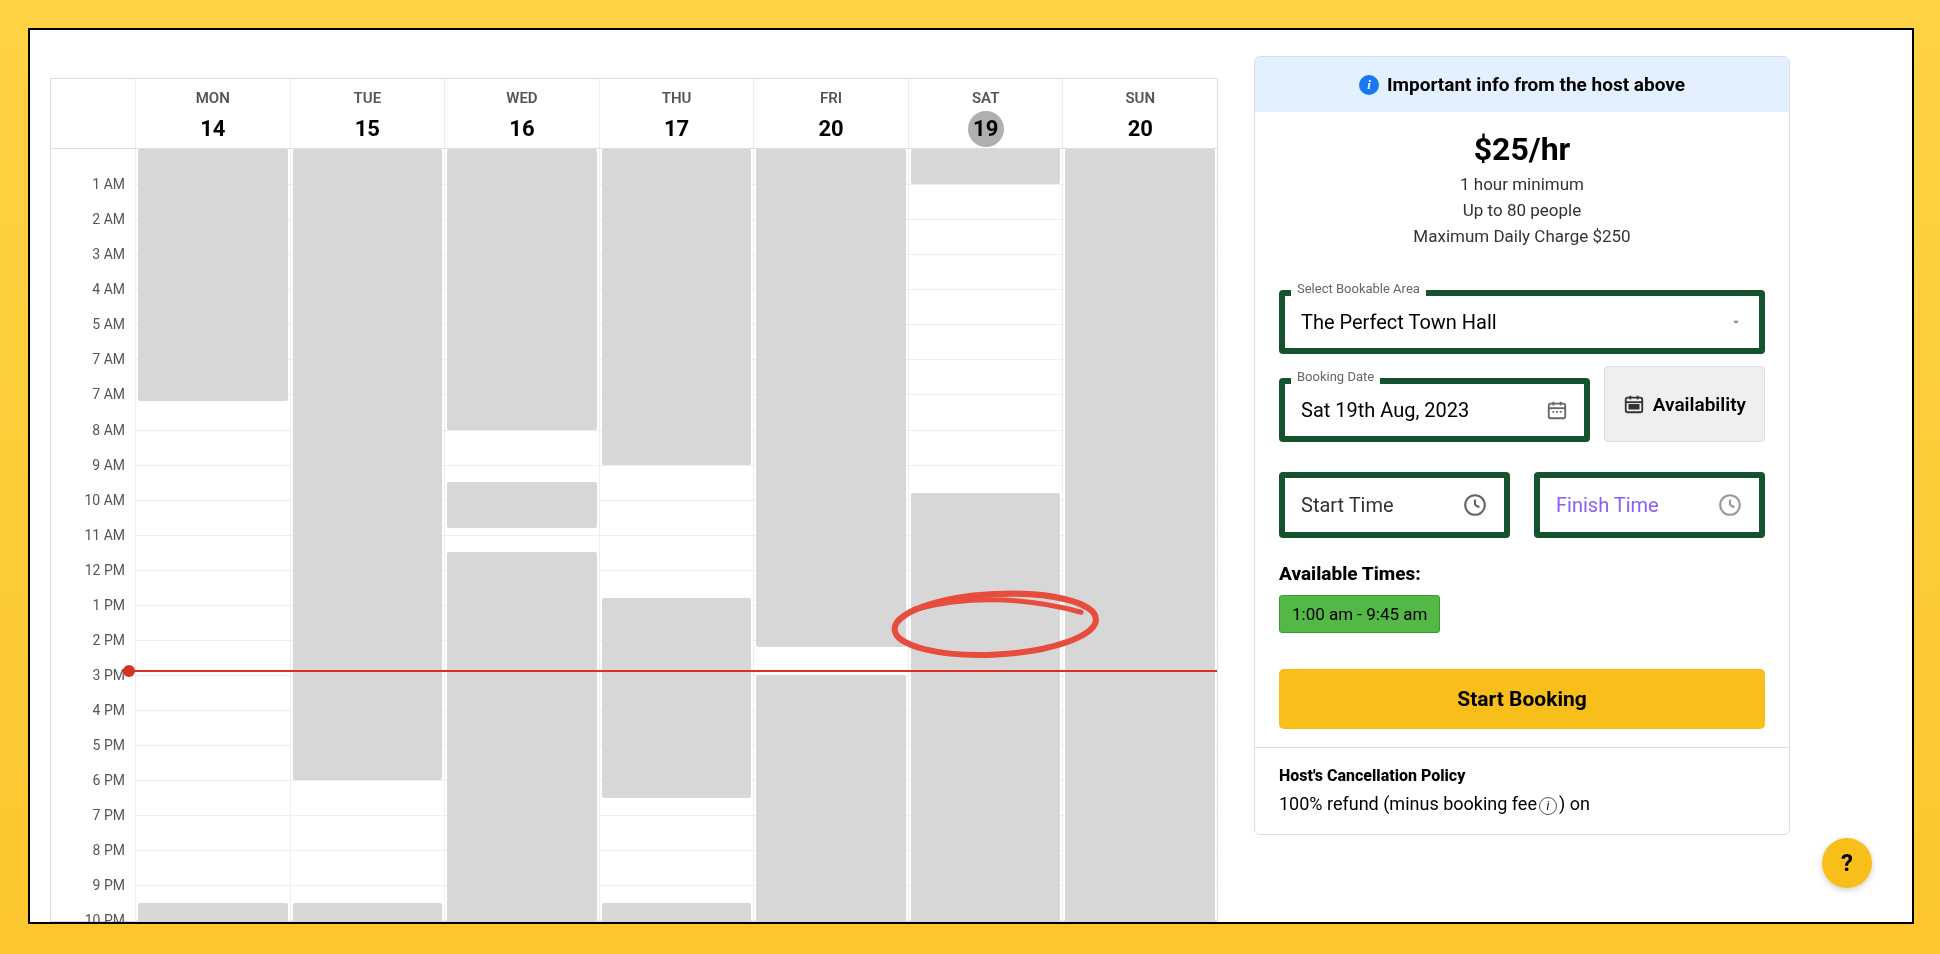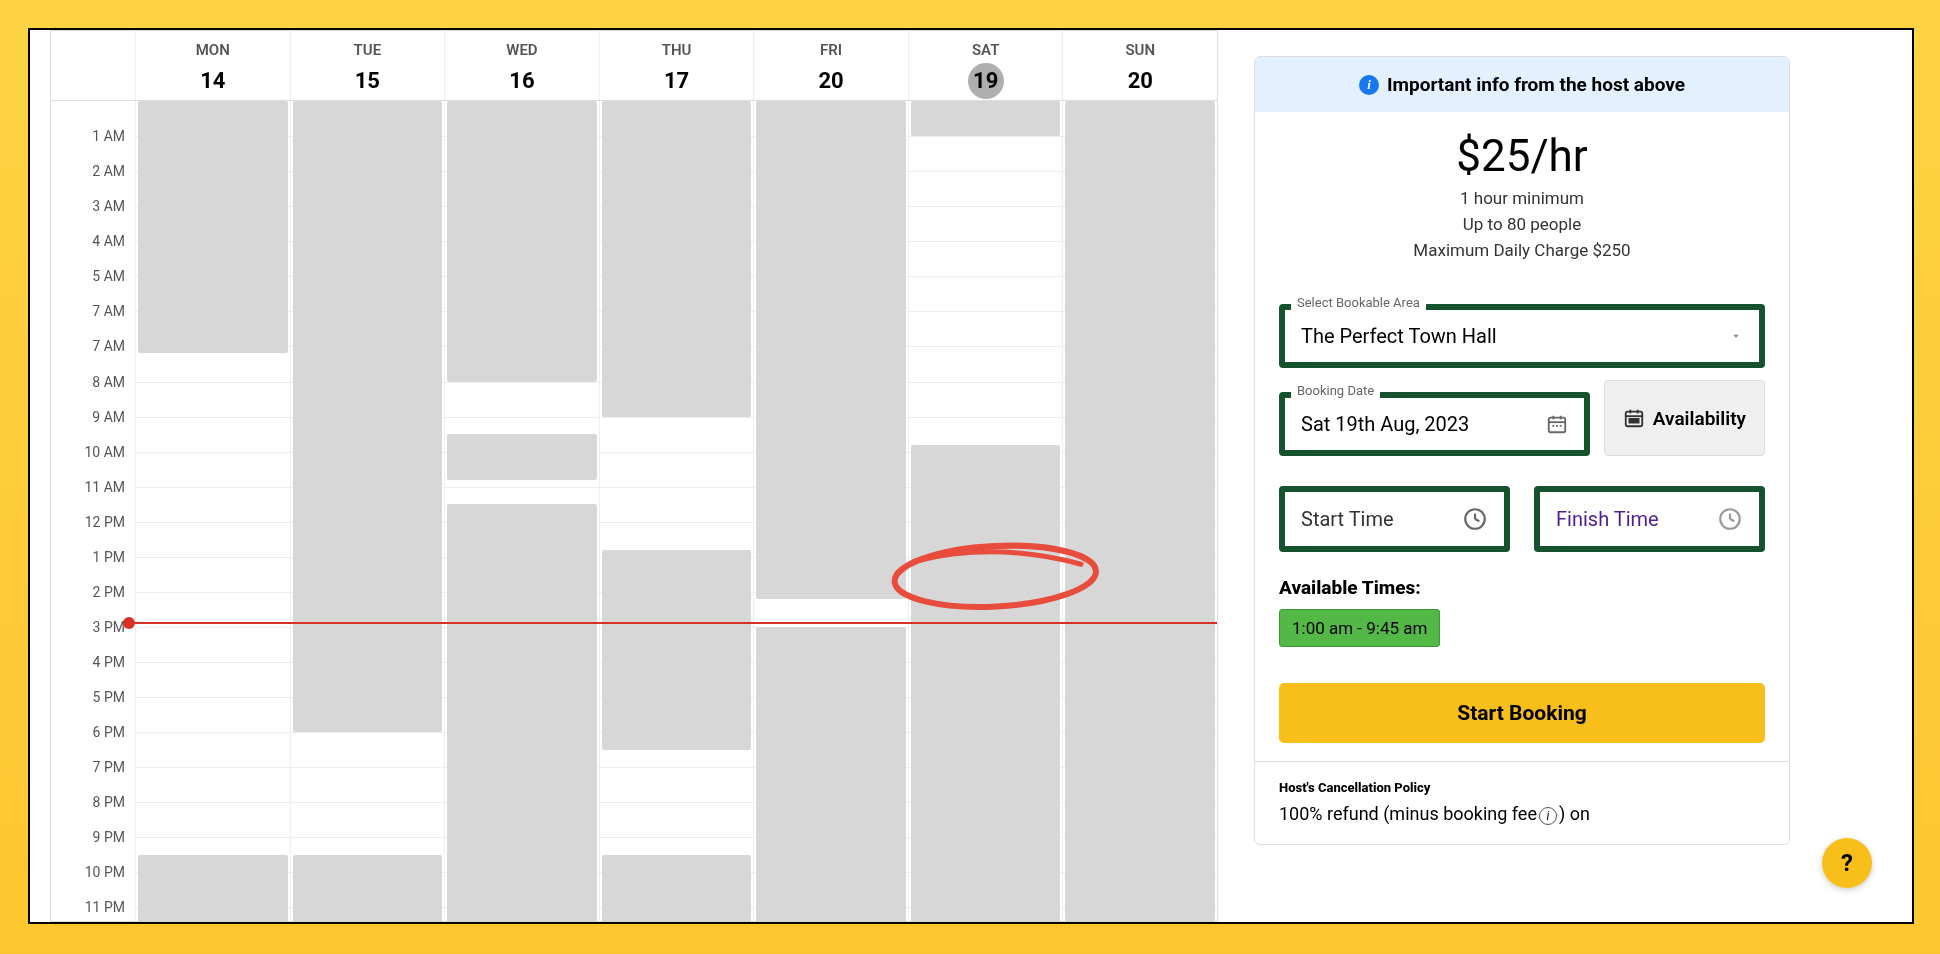--- a/index.html
+++ b/index.html
@@ -1,20 +1,20 @@
 <!DOCTYPE html>
 <html><head>
 <meta charset="utf-8">
 <style>
 * { box-sizing: border-box; margin: 0; padding: 0; }
 body { font-family: -apple-system, BlinkMacSystemFont, "Segoe UI", Roboto, Helvetica, Arial, sans-serif; background: linear-gradient(to bottom, #FDD344 0%, #FDC62F 100%); width: 1940px; height: 954px; overflow: hidden; }
 .frame { position: absolute; left: 28px; top: 28px; right: 26px; bottom: 30px; background: #fff; border: 2px solid #000; overflow: hidden; }
 .content { display: flex; height: 100%; }
 
-.calendar { flex: 0 0 1168px; margin-left: 20px; position: relative; }
+.calendar { flex: 0 0 1168px; margin-left: 20px; position: relative; margin-top: 48px; }
 .cal-border { border: 1px solid #ddd; height: 100%; position: relative; }
 
 .cal-header { display: flex; height: 70px; border-bottom: 1px solid #ddd; }
 .cal-hcol-time { flex: 0 0 84px; }
 .cal-hcol { flex: 1; border-left: 1px solid #eee; text-align: center; padding-top: 10px; }
 .cal-day-abbr { font-size: 15px; font-weight: 600; color: #555; }
 .cal-day-num { font-size: 22px; font-weight: 700; margin-top: 4px; display: inline-block; width: 36px; height: 36px; line-height: 36px; border-radius: 50%; }
 .cal-day-num.today { background: #AFAFAF; color: #000; }
 
 .cal-body { position: relative; height: calc(100% - 70px); }
@@ -31,47 +31,47 @@
 .circle-anno { position: absolute; z-index: 6; pointer-events: none; }
 .circle-anno svg { width: 100%; height: 100%; }
 
 .sidebar { flex: 0 0 536px; margin-left: 36px; margin-top: 26px; position: relative; }
 .card { border: 1px solid #ddd; border-radius: 6px; background: #fff; overflow: hidden; }
 .banner { background: #E3F0FF; padding: 16px; text-align: center; }
 .banner-txt { font-weight: 700; font-size: 19px; display: inline-flex; align-items: center; gap: 8px; }
 .info-icon { width: 20px; height: 20px; background: #1877F2; border-radius: 50%; color: #fff; font-size: 13px; font-weight: 800; display: inline-flex; align-items: center; justify-content: center; font-style: italic; font-family: Georgia, serif; }
 
 .pricing { padding: 18px 24px 24px; text-align: center; }
-.price { font-size: 44px; font-weight: 400; }
+.price { font-size: 32px; font-weight: 700; }
 .price-sub { font-size: 17px; color: #333; margin-top: 6px; }
 
 .section { padding: 8px 24px; }
 .field-wrap { position: relative; margin-top: 12px; }
 .field-label { position: absolute; top: -9px; left: 12px; background: #fff; padding: 0 6px; font-size: 13px; color: #666; }
 .select-box, .date-box, .time-box { border: 6px solid #14532d; border-radius: 4px; padding: 14px 16px; font-size: 20px; display: flex; align-items: center; justify-content: space-between; cursor: pointer; }
 .select-box { width: 100%; }
 .date-row { display: flex; gap: 14px; margin-top: 12px; }
 .date-box { flex: 1; }
 .avail-btn { background: #EFEFEF; border: 1px solid #ddd; border-radius: 4px; padding: 14px 18px; font-size: 19px; font-weight: 600; display: flex; align-items: center; gap: 8px; cursor: pointer; }
 .time-row { display: flex; gap: 24px; margin-top: 30px; }
 .time-box { flex: 1; color: #888; }
 .time-box .tlabel { color: #333; }
-.time-box.placeholder .tlabel { color: #4c1d95; }
+.time-box.placeholder .tlabel { color: #8b5cf6; }
 .clock-icon { width: 26px; height: 26px; }
 .cal-icon { width: 22px; height: 22px; }
 .chev { width: 14px; height: 14px; }
 
 .avail-title { font-weight: 800; font-size: 19px; margin-top: 24px; }
 .avail-chip { display: inline-block; background: #54B847; border: 1px solid #3a9a2f; color: #000; padding: 8px 12px; border-radius: 3px; margin-top: 10px; font-size: 17px; }
 
 .start-btn { margin: 28px 24px 18px; padding: 18px; background: #F8BE1A; border-radius: 5px; text-align: center; font-size: 21px; font-weight: 700; cursor: pointer; }
 
 .hr { border-top: 1px solid #ddd; }
 .policy { padding: 18px 24px; }
-.policy-title { font-weight: 800; font-size: 13px; }
+.policy-title { font-weight: 800; font-size: 16px; }
 .policy-text { font-size: 18px; margin-top: 6px; line-height: 1.4; }
 .info-badge { display: inline-flex; width: 18px; height: 18px; border: 1.5px solid #555; border-radius: 50%; align-items: center; justify-content: center; font-size: 12px; font-style: italic; margin: 0 2px; }
 
 .help-fab { position: absolute; right: 40px; bottom: 34px; width: 50px; height: 50px; background: #F8BE1A; border-radius: 50%; display: flex; align-items: center; justify-content: center; font-size: 24px; font-weight: 700; cursor: pointer; box-shadow: 0 2px 6px rgba(0,0,0,0.2); }
 </style>
 </head>
 <body>
 
 <div class="frame">
   <div class="content">

